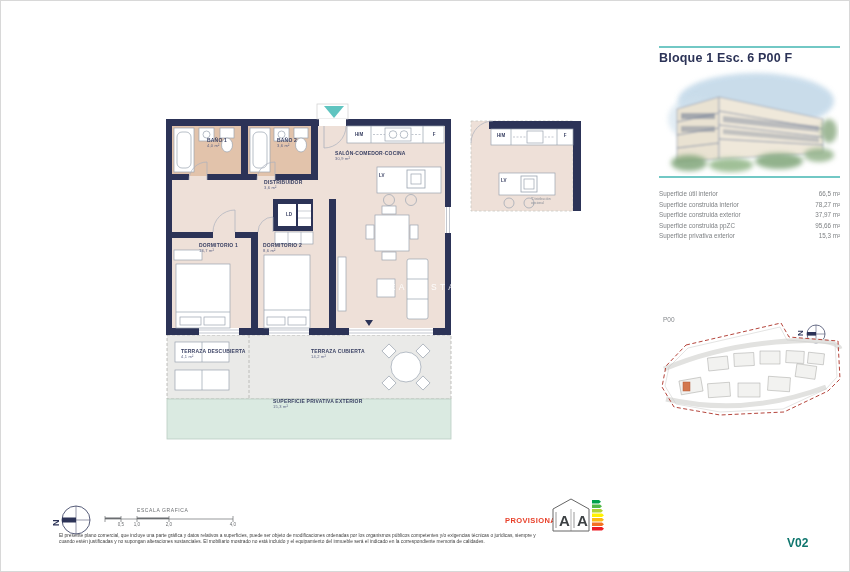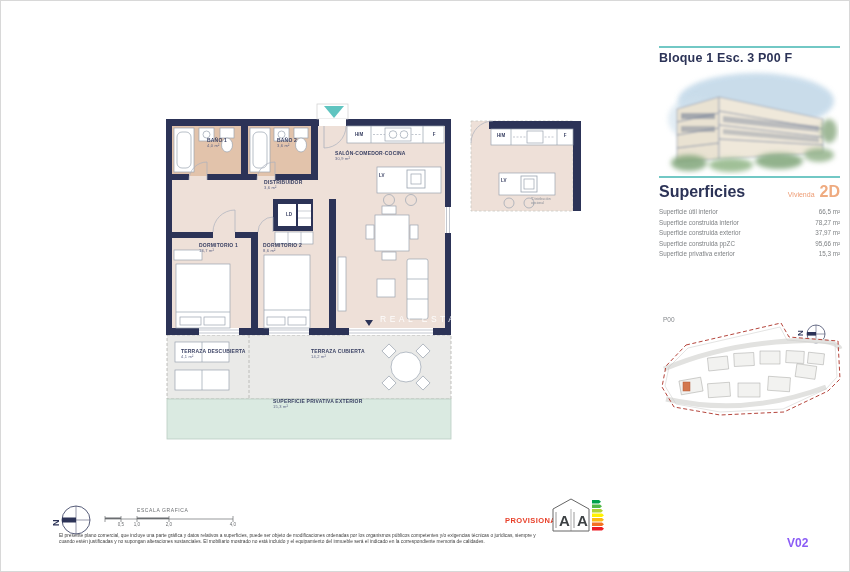--- a/index.html
+++ b/index.html
@@ -7,38 +7,38 @@
   .page{position:relative;width:850px;height:572px;background:#fff;border:1px solid #d8d8d8;box-sizing:border-box;overflow:hidden;}
   .abs{position:absolute;}
   
   .rlabel{position:absolute;color:#3a4163;line-height:1.15;letter-spacing:.2px;}
   .rname{font-size:5px;font-weight:bold;white-space:nowrap;}
   .rarea{font-size:4px;color:#5a6183;white-space:nowrap;}
   .fixlabel{position:absolute;color:#3a4163;font-size:4.5px;font-weight:bold;text-align:center;white-space:nowrap;}
   .inset-note{position:absolute;font-size:3.5px;color:#8a8f99;line-height:1.2;white-space:nowrap;}
   
   .wm1{position:absolute;left:356px;top:250px;font-family:"Liberation Serif",serif;font-size:27px;color:rgba(255,255,255,.92);white-space:nowrap;}
-  .wm2{position:absolute;left:379px;top:281px;font-size:8.5px;letter-spacing:3.5px;color:rgba(255,255,255,.92);white-space:nowrap;margin-top:32px;}
+  .wm2{position:absolute;left:379px;top:281px;font-size:8.5px;letter-spacing:3.5px;color:rgba(255,255,255,.92);white-space:nowrap;}
   
   .rule{position:absolute;height:2px;background:#72c8c5;}
   .ptitle{position:absolute;left:658px;top:50px;font-size:12.5px;font-weight:bold;color:#2c3357;letter-spacing:.2px;}
   .sup{position:absolute;left:658px;top:182px;width:181px;}
   .sup-head{display:flex;align-items:baseline;}
   .sup-h1{font-size:16px;font-weight:bold;color:#2c3357;flex:1;}
   .sup-viv{font-size:7px;color:#ed9c74;margin-right:5px;}
   .sup-2d{font-size:16px;color:#efab80;font-weight:bold;}
   .sup-rows{margin-top:6px;}
   .sup-row{display:flex;justify-content:space-between;font-size:6.3px;color:#7e8184;line-height:10.6px;}
   .p00{position:absolute;left:662px;top:315px;font-size:6.5px;color:#85888c;}
   
   .scale-label{position:absolute;left:136px;top:506px;font-size:5px;color:#6a6d70;letter-spacing:.6px;}
   .scale-num{position:absolute;width:14px;text-align:center;font-size:4.5px;color:#6a6d70;top:521px;}
   .prov{position:absolute;left:504px;top:515px;font-size:7.5px;font-weight:bold;color:#e8402a;letter-spacing:.4px;}
   .disc{position:absolute;left:58px;width:612px;font-size:4.8px;color:#404040;line-height:6px;white-space:nowrap;}
-  .v02{position:absolute;left:786px;top:535px;font-size:12px;font-weight:bold;color:#8b5cf6;}
+  .v02{position:absolute;left:786px;top:535px;font-size:12px;font-weight:bold;color:#0f766e;}
   svg{display:block;}
 </style>
 </head>
 <body>
 
 <div class="page">
 
   <svg class="abs" style="left:160px;top:98px;" width="295" height="347" viewBox="0 0 295 347">
 
     <g>
@@ -247,21 +247,21 @@
   <div class="fixlabel" style="left:556px;top:132px;width:16px">F</div>
   <div class="fixlabel" style="left:500px;top:177px">LV</div>
   <div class="inset-note" style="left:530px;top:196px">
     <div>*Distribución</div>
     <div>opcional</div>
   </div>
 
   <div class="wm2">REAL ESTAT</div>
 
   <div class="rule" style="left:658px;top:45px;width:181px"></div>
-  <div class="ptitle">Bloque 1 Esc. 3 P00 F</div>
+  <div class="ptitle">Bloque 1 Esc. 6 P00 F</div>
 
   <svg class="abs" style="left:660px;top:68px;" width="178" height="106" viewBox="0 0 178 106">
     <defs>
       <filter id="soft" x="-30%" y="-30%" width="160%" height="160%">
           <feGaussianBlur stdDeviation="2.4"></feGaussianBlur>
         </filter>
       <filter id="soft2" x="-30%" y="-30%" width="160%" height="160%">
           <feGaussianBlur stdDeviation="1.2"></feGaussianBlur>
         </filter>
     </defs>
@@ -286,25 +286,20 @@
       <ellipse cx="70" cy="96" rx="22" ry="7" fill="#8fb585" opacity="0.85"></ellipse>
       <ellipse cx="118" cy="92" rx="24" ry="8" fill="#7fa578" opacity="0.85"></ellipse>
       <ellipse cx="158" cy="86" rx="15" ry="7" fill="#93b389" opacity="0.85"></ellipse>
       <ellipse cx="168" cy="62" rx="8" ry="12" fill="#88a87e" opacity="0.8"></ellipse>
     </g>
   </svg>
 
   <div class="rule" style="left:658px;top:175px;width:181px"></div>
 
   <div class="sup">
-    <div class="sup-head">
-      <span class="sup-h1">Superficies</span>
-      <span class="sup-viv">Vivienda</span>
-      <span class="sup-2d">2D</span>
-    </div>
     <div class="sup-rows">
       <div class="sup-row">
         <span>Superficie útil interior</span>
           <span>66,5 m²</span>
       </div>
       <div class="sup-row">
         <span>Superficie construida interior</span>
           <span>78,27 m²</span>
       </div>
       <div class="sup-row">

